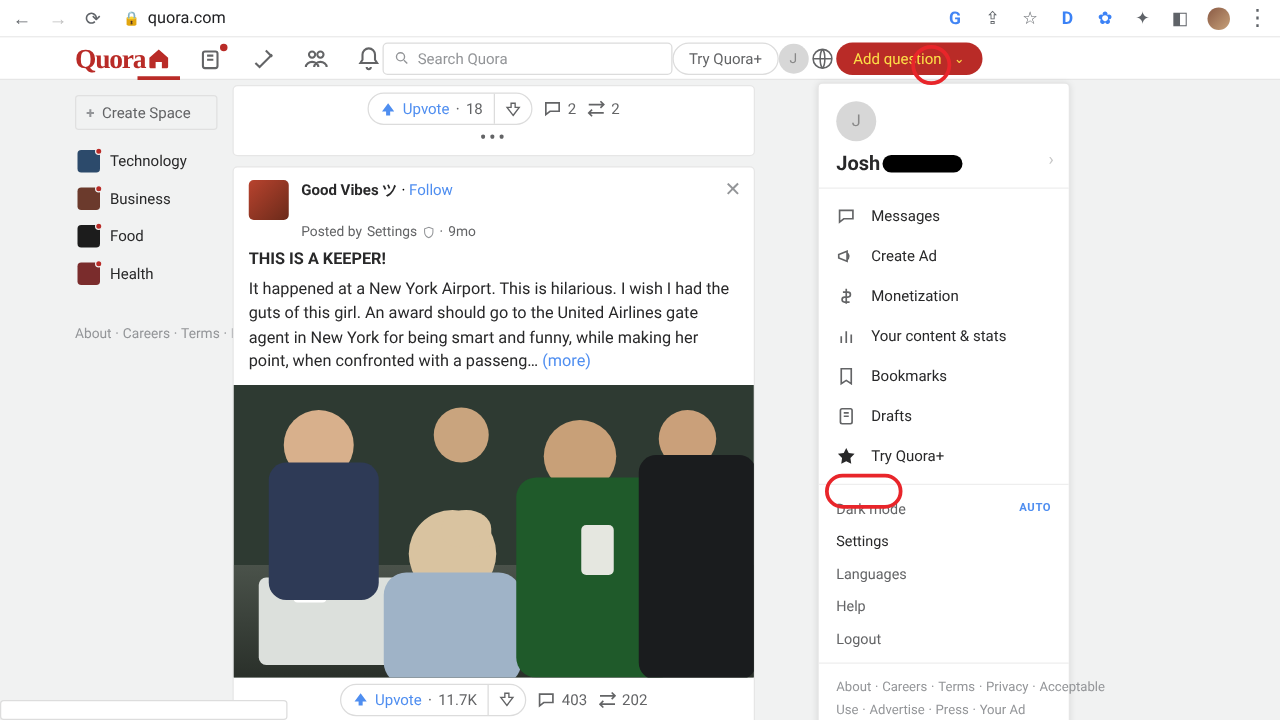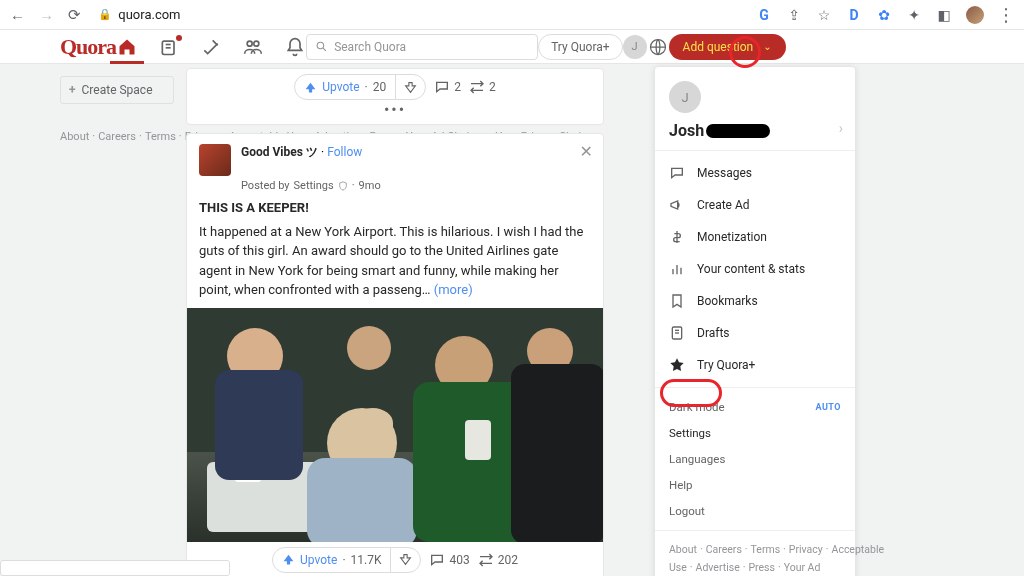--- a/index.html
+++ b/index.html
@@ -201,36 +201,62 @@
 <div class="ann-circle" style="top:379px; left:660px; width:62px; height:28px; border-radius:16px;"></div>
 
 <div class="page">
   <div class="layout">
 
     <div class="leftcol">
       <div class="create-space">
         <span class="plus">+</span>
         <span>Create Space</span>
       </div>
+      <div class="side-items" id="side-items">
+          <div class="side-item">
+            <div class="side-ico" style="background:#2c4a6b">
+              <span class="rd"></span>
+            </div>
+            <span>Technology</span>
+          </div>
+          <div class="side-item">
+            <div class="side-ico" style="background:#6b3a2c">
+              <span class="rd"></span>
+            </div>
+            <span>Business</span>
+          </div>
+          <div class="side-item">
+            <div class="side-ico" style="background:#1c1c1c">
+              <span class="rd"></span>
+            </div>
+            <span>Food</span>
+          </div>
+          <div class="side-item">
+            <div class="side-ico" style="background:#7a2c2c">
+              <span class="rd"></span>
+            </div>
+            <span>Health</span>
+          </div>
+        </div>
       <div class="side-footer" id="side-footer"><span>About</span><span class="sep">·</span><span>Careers</span><span class="sep">·</span><span>Terms</span><span class="sep">·</span><span>Privacy</span><span class="sep">·</span><span>Acceptable Use</span><span class="sep">·</span><span>Advertise</span><span class="sep">·</span><span>Press</span><span class="sep">·</span><span>Your Ad Choices</span><span class="sep">·</span><span>Your Privacy Choices</span></div>
     </div>
 
     <div class="centercol">
 
       <div class="card">
         <div class="action-row">
           <div class="act-left">
             <div class="upvote-pill">
               <div class="upv">
                   <svg viewBox="0 0 24 24">
                     <path d="M12 3l9 12h-6v6H9v-6H3z"></path>
                   </svg>
                   <span>Upvote</span>
                   <span style="color:#636466">·</span>
-                  <span class="cnt">20</span>
+                  <span class="cnt">18</span>
                 </div>
               <div class="dnv">
                   <svg viewBox="0 0 24 24">
                     <path d="M12 21l9-12h-6V3H9v6H3z"></path>
                   </svg>
                 </div>
             </div>
             <div class="act-ic">
                 <svg viewBox="0 0 24 24">
                   <path d="M4 5h16v10H9l-5 4z"></path>

